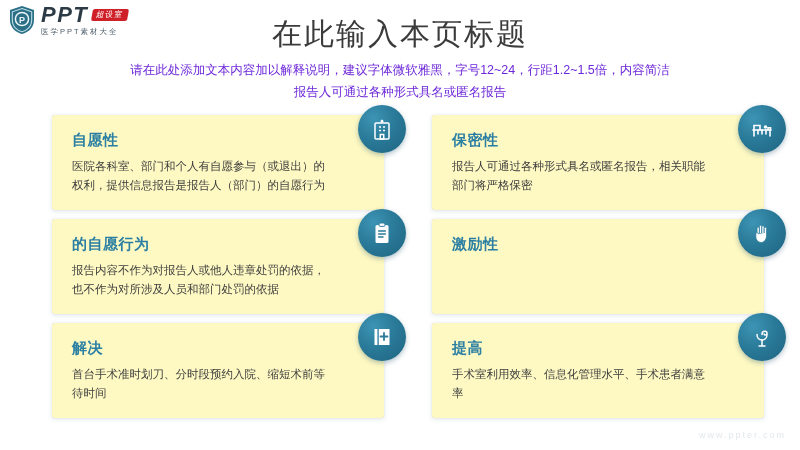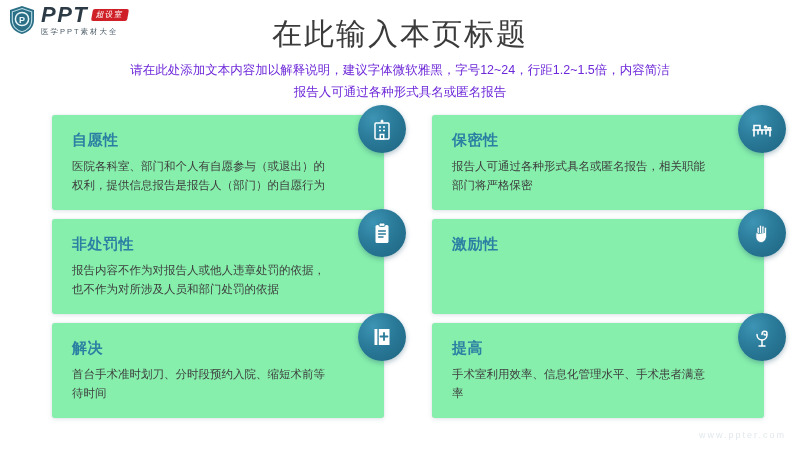--- a/index.html
+++ b/index.html
@@ -50,21 +50,21 @@
   .grid{
     position:absolute; top:115px; left:52px;
     width:712px; height:310px;
     display:grid;
     grid-template-columns:332px 332px;
     grid-template-rows:95px 95px 95px;
     column-gap:48px; row-gap:9px;
   }
   .card{
     position:relative;
-    background:#86efac;
+    background:#fef9c3;
     border-radius:3px;
     box-shadow:0 1px 5px rgba(60,90,110,.16), 0 0 1px rgba(60,90,110,.22);
     padding:16px 52px 10px 20px;
   }
   .card-title{
     color:#2b7fa3; font-size:15px; font-weight:bold;
     letter-spacing:.5px; margin-bottom:7px;
   }
   .card-body{
     color:#3d3d3d; font-size:11.5px; line-height:1.65;
@@ -134,21 +134,21 @@
         <path d="M3 13h18"></path>
         <path d="M4 13V8.5h6V13"></path>
         <path d="M4 13v6M20 13v6M8 13v4M12 13v4M16 13v4"></path>
         <circle cx="15.5" cy="10" r="1.8" fill="#ffffff" stroke="none"></circle>
         <path d="M18 13v-2.2h2.5V13"></path>
       </svg>
     </div>
   </div>
 
   <div class="card">
-    <div class="card-title">非处罚性</div>
+    <div class="card-title">的自愿行为</div>
     <div class="card-body">报告内容不作为对报告人或他人违章处罚的依据，也不作为对所涉及人员和部门处罚的依据</div>
     <div class="icon-badge">
       <svg viewBox="0 0 24 24">
         <rect x="5.5" y="4" width="13" height="18" rx="1.6" fill="#ffffff"></rect>
         <rect x="9" y="2" width="6" height="3.4" rx="1.2" fill="#ffffff" stroke="#2a7a99" stroke-width="1"></rect>
         <path d="M8.6 10h6.8M8.6 13h6.8M8.6 16h4.5" stroke="#2a7a99" stroke-width="1.3" stroke-linecap="round"></path>
       </svg>
     </div>
   </div>
 

